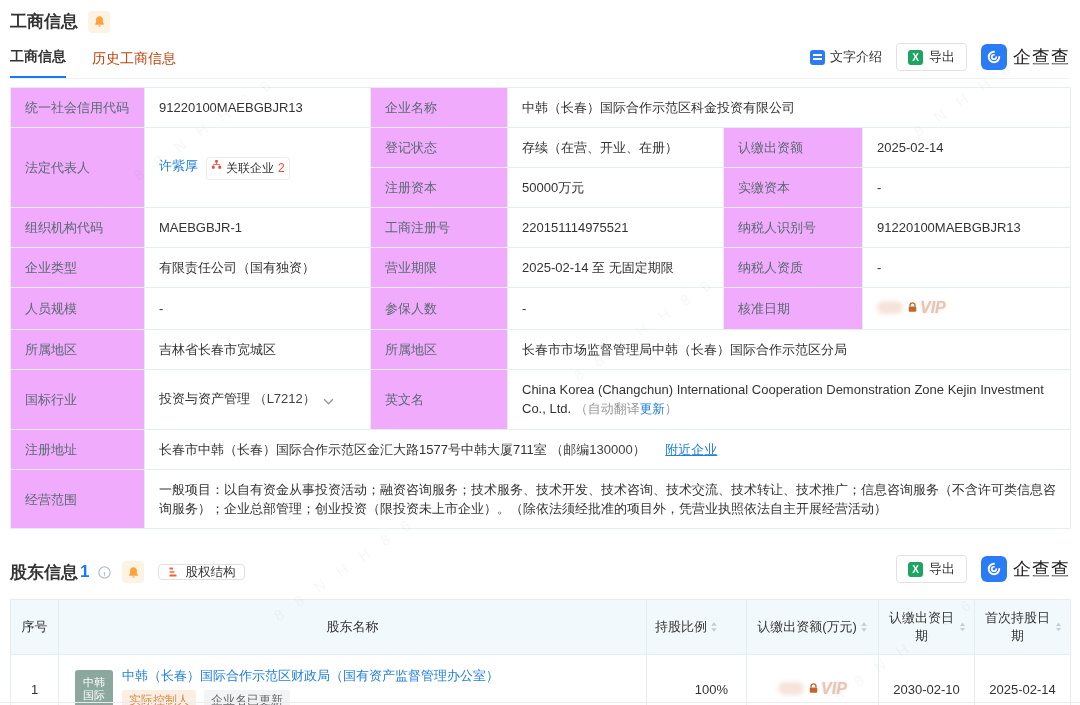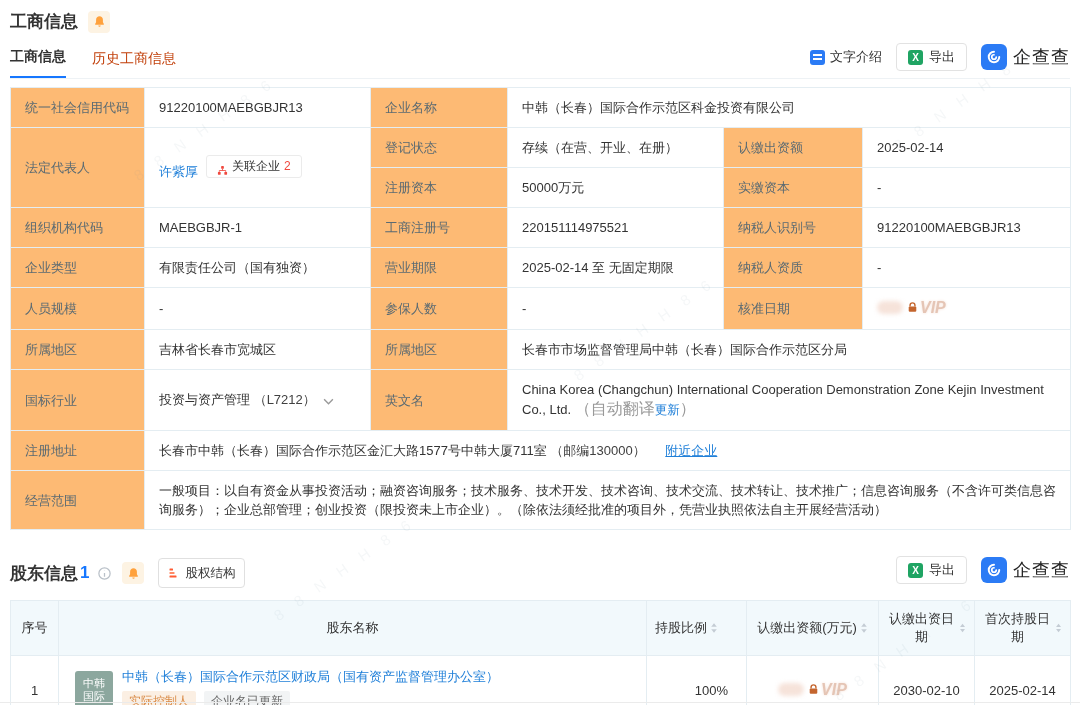--- a/index.html
+++ b/index.html
@@ -39,41 +39,41 @@
   .brand { display:inline-flex; align-items:center; gap:6px; cursor:pointer; }
   .brand-icon { width:26px; height:26px; border-radius:6px; background:#2b7bf5; display:inline-flex;
     align-items:center; justify-content:center; }
   .brand-name { font-size:18px; font-weight:400; color:#222; letter-spacing:1px; }
 
   
   table { border-collapse:collapse; table-layout:fixed; width:1060px; }
   .itable { margin-top:8px; font-size:13px; }
   .itable td { border:1px solid #e4edf2; padding:10px 14px; line-height:19px; color:#333;
     vertical-align:middle; word-break:break-word; }
-  td.lbl { background:#fdba74; color:#5a6a72; }
+  td.lbl { background:#f0abfc; color:#5a6a72; }
   a.lnk { color:#2180d9; text-decoration:none; cursor:pointer; }
   a.lnk.u { text-decoration:underline; }
   .dim { color:#404040; }
-  .note { color:#999; font-size:16px; }
-  .badge-rel { display:inline-flex; align-items:flex-end; gap:4px; border:1px solid #ebebeb; border-radius:3px;
-    padding:1px 10px; font-size:12px; color:#333; margin-left:8px; cursor:pointer; background:#fff; }
+  .note { color:#999; font-size:13px; }
+  .badge-rel { display:inline-flex; align-items:flex-start; gap:4px; border:1px solid #ebebeb; border-radius:3px;
+    padding:1px 4px; font-size:12px; color:#333; margin-left:8px; cursor:pointer; background:#fff; }
   .badge-rel b { color:#f0483e; font-weight:400; }
   .chev { margin-left:4px; vertical-align:middle; cursor:pointer; }
   .scope-cell { line-height:21px; }
 
   
   .vip { display:inline-flex; align-items:center; cursor:pointer; }
   .vip .blur1 { width:26px; height:13px; border-radius:7px; background:#f6e3da; filter:blur(2px); }
   .vip .lock { margin:0 1px 0 3px; display:inline-flex; }
   .vip .viptxt { color:#e5c5b5; font-size:16px; font-style:italic; font-weight:700;
     text-shadow:0 0 3px #f3ddd2; }
 
   
   .sh-head { display:flex; align-items:center; margin-top:26px; position:relative; height:34px; }
-  .btn-equity { display:inline-flex; align-items:center; gap:5px; height:30px; padding:0 9px;
+  .btn-equity { display:inline-flex; align-items:center; gap:5px; height:16px; padding:0 9px;
     border:1px solid #e0e0e0; border-radius:4px; font-size:12.5px; color:#333; background:#fff;
     cursor:pointer; margin-left:14px; }
   .sh-actions { position:absolute; right:0; top:0; display:flex; align-items:center; gap:14px; }
 
   .stable { margin-top:10px; font-size:13px; }
   .stable th { border:1px solid #e4edf2; background:#f2f9fc; color:#333; font-weight:400;
     padding:9px 8px; }
   .stable td { border:1px solid #e4edf2; padding:12px 8px; color:#333; vertical-align:middle; }
   .th-flex { display:inline-flex; align-items:center; gap:3px; cursor:pointer; }
   .cell-right { text-align:right; padding-right:18px !important; }

